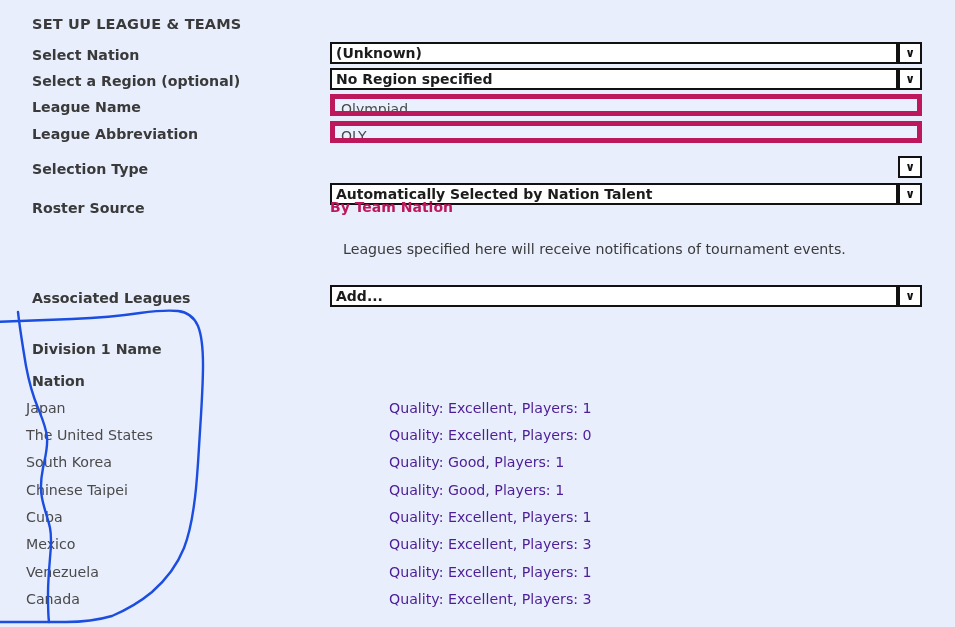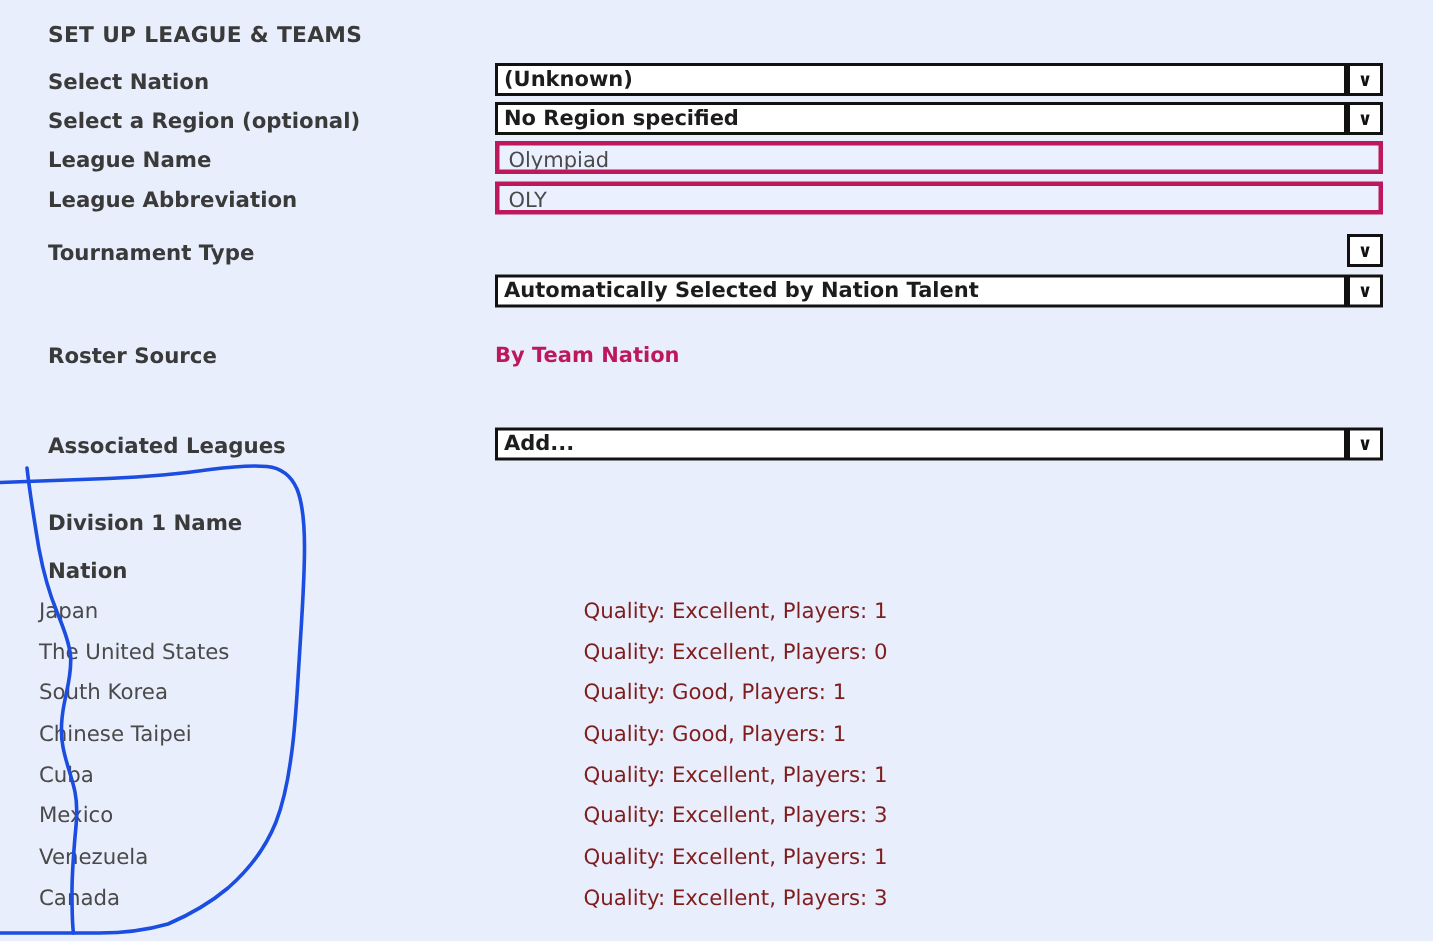--- a/index.html
+++ b/index.html
@@ -101,21 +101,21 @@
   }
 
   
   .text-box {
     position: absolute;
     left: 0;
     top: 0;
     width: 592px;
     height: 22px;
     box-sizing: border-box;
-    border: 3px solid #be185d;
+    border: 5px solid #be185d;
     background: #eaf0fd;
     font-size: 14px;
     color: #4a4a4a;
     line-height: 20px;
     padding: 0 6px;
     white-space: nowrap;
     overflow: hidden;
   }
 
   
@@ -164,21 +164,21 @@
     color: #4a4a4a;
     white-space: nowrap;
   }
   .cell-detail {
     position: absolute;
     left: 389px;
     top: 0;
     height: 27px;
     line-height: 27px;
     font-size: 14.2px;
-    color: #7f1d1d;
+    color: #4c1d95;
     white-space: nowrap;
   }
 
   
   #annotation-layer {
     position: absolute;
     left: 0;
     top: 0;
     width: 955px;
     height: 627px;
@@ -216,40 +216,41 @@
   </div>
 
   <div class="abs form-row" style="top:121px;padding-left:46px;">
     <div class="row-label">League Abbreviation</div>
     <div class="field-wrap">
       <div class="text-box">OLY</div>
     </div>
   </div>
 
   <div class="abs form-row" style="top:156px;">
-    <div class="row-label">Tournament Type</div>
+    <div class="row-label">Selection Type</div>
     <div class="field-wrap">
       <div class="select-arrow">∨</div>
     </div>
   </div>
 
   <div class="abs form-row" style="top:183px;">
     <div class="field-wrap">
       <div class="select-box">Automatically Selected by Nation Talent</div>
       <div class="select-arrow">∨</div>
     </div>
   </div>
 
-  <div class="abs form-row" style="top:225px;text-align:right;">
+  <div class="abs form-row" style="top:195px;text-align:right;">
     <div class="row-label">Roster Source</div>
     <div class="field-wrap">
       <div class="readonly-value">By Team Nation</div>
     </div>
   </div>
 
+  <div class="abs hint-text">Leagues specified here will receive notifications of tournament events.</div>
 
   <div class="abs form-row" style="top:285px;">
     <div class="row-label">Associated Leagues</div>
     <div class="field-wrap">
       <div class="select-box">Add...</div>
       <div class="select-arrow">∨</div>
     </div>
   </div>
 
   <div class="abs list-head" style="top:341px;">Division 1 Name</div>

